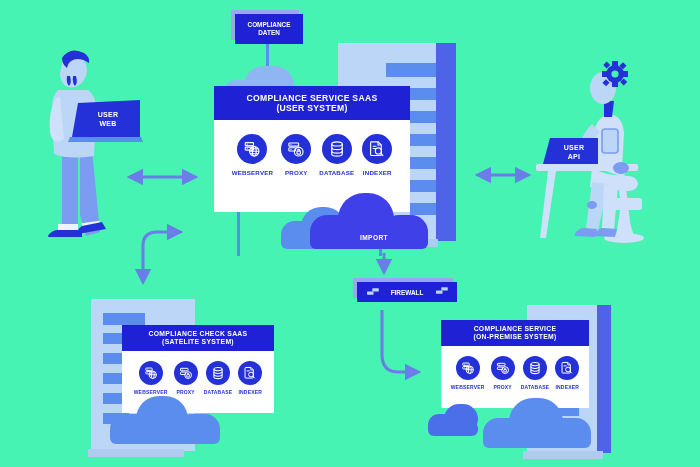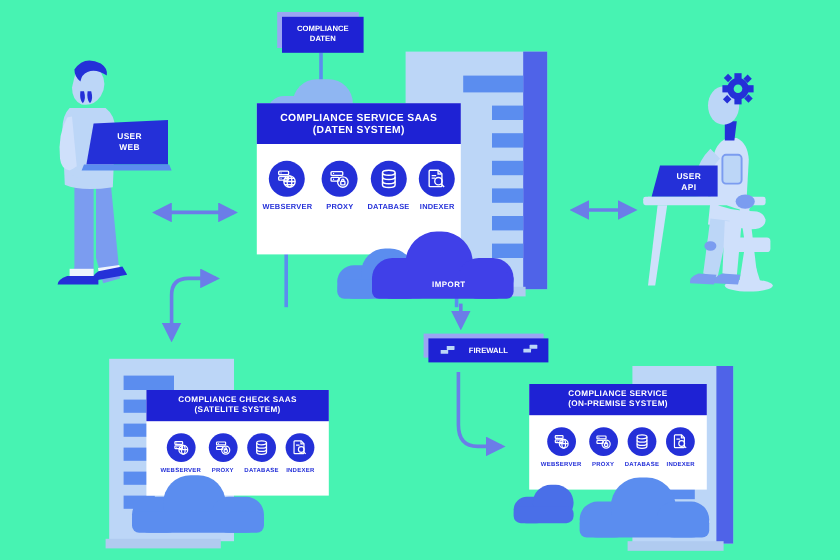--- a/index.html
+++ b/index.html
@@ -35,21 +35,21 @@
   .panel .hdr .l1,.panel .hdr .l2{display:block;line-height:1.18;}
   .svcs{display:flex;justify-content:center;align-items:flex-start;}
   .svc{display:flex;flex-direction:column;align-items:center;}
   .svc .circ{
     border-radius:50%;background:#2430d8;
     display:flex;align-items:center;justify-content:center;
   }
   .svc .cap{color:#2430d8;font-weight:bold;text-align:center;letter-spacing:.2px;}
 
   
-  #panel-main{left:214px;top:86px;width:170px;height:126px;}
+  #panel-main{left:214px;top:86px;width:196px;height:126px;}
   #panel-main .hdr{height:34px;font-size:8.6px;}
   #panel-main .svcs{margin-top:14px;gap:8px;}
   #panel-main .circ{width:30px;height:30px;}
   #panel-main .cap{font-size:6.2px;margin-top:5px;}
 
   #panel-sat{left:122px;top:325px;width:152px;height:88px;}
   #panel-sat .hdr{height:26px;font-size:6.8px;}
   #panel-sat .svcs{margin-top:10px;gap:6px;}
   #panel-sat .circ{width:24px;height:24px;}
   #panel-sat .cap{font-size:5px;margin-top:4px;}
@@ -133,21 +133,21 @@
 
   <div class="cloud" style="left:222px;top:66px;">
     <i style="left:0;top:14px;width:46px;height:30px;background:#8fb6f2;"></i>
     <i style="left:22px;top:0;width:50px;height:40px;background:#8fb6f2;"></i>
     <span class="bar" style="left:0;top:30px;width:78px;height:16px;background:#8fb6f2;"></span>
   </div>
 
   <div class="panel" id="panel-main">
     <div class="hdr">
       <span class="l1">COMPLIANCE SERVICE SAAS</span>
-      <span class="l2">(DATEN SYSTEM)</span>
+      <span class="l2">(USER SYSTEM)</span>
     </div>
     <div class="svcs">
       <div class="svc">
         <div class="circ">
           <svg width="18" height="18" viewBox="0 0 24 24" fill="none" stroke="#fff" stroke-width="1.5">
             <rect x="3" y="3.5" width="11" height="4" rx="1"></rect>
             <rect x="3" y="9.5" width="11" height="4" rx="1"></rect>
             <circle cx="5.6" cy="5.5" r="0.7" fill="#fff" stroke="none"></circle>
             <circle cx="5.6" cy="11.5" r="0.7" fill="#fff" stroke="none"></circle>
             <circle cx="15" cy="15" r="6.3"></circle>

